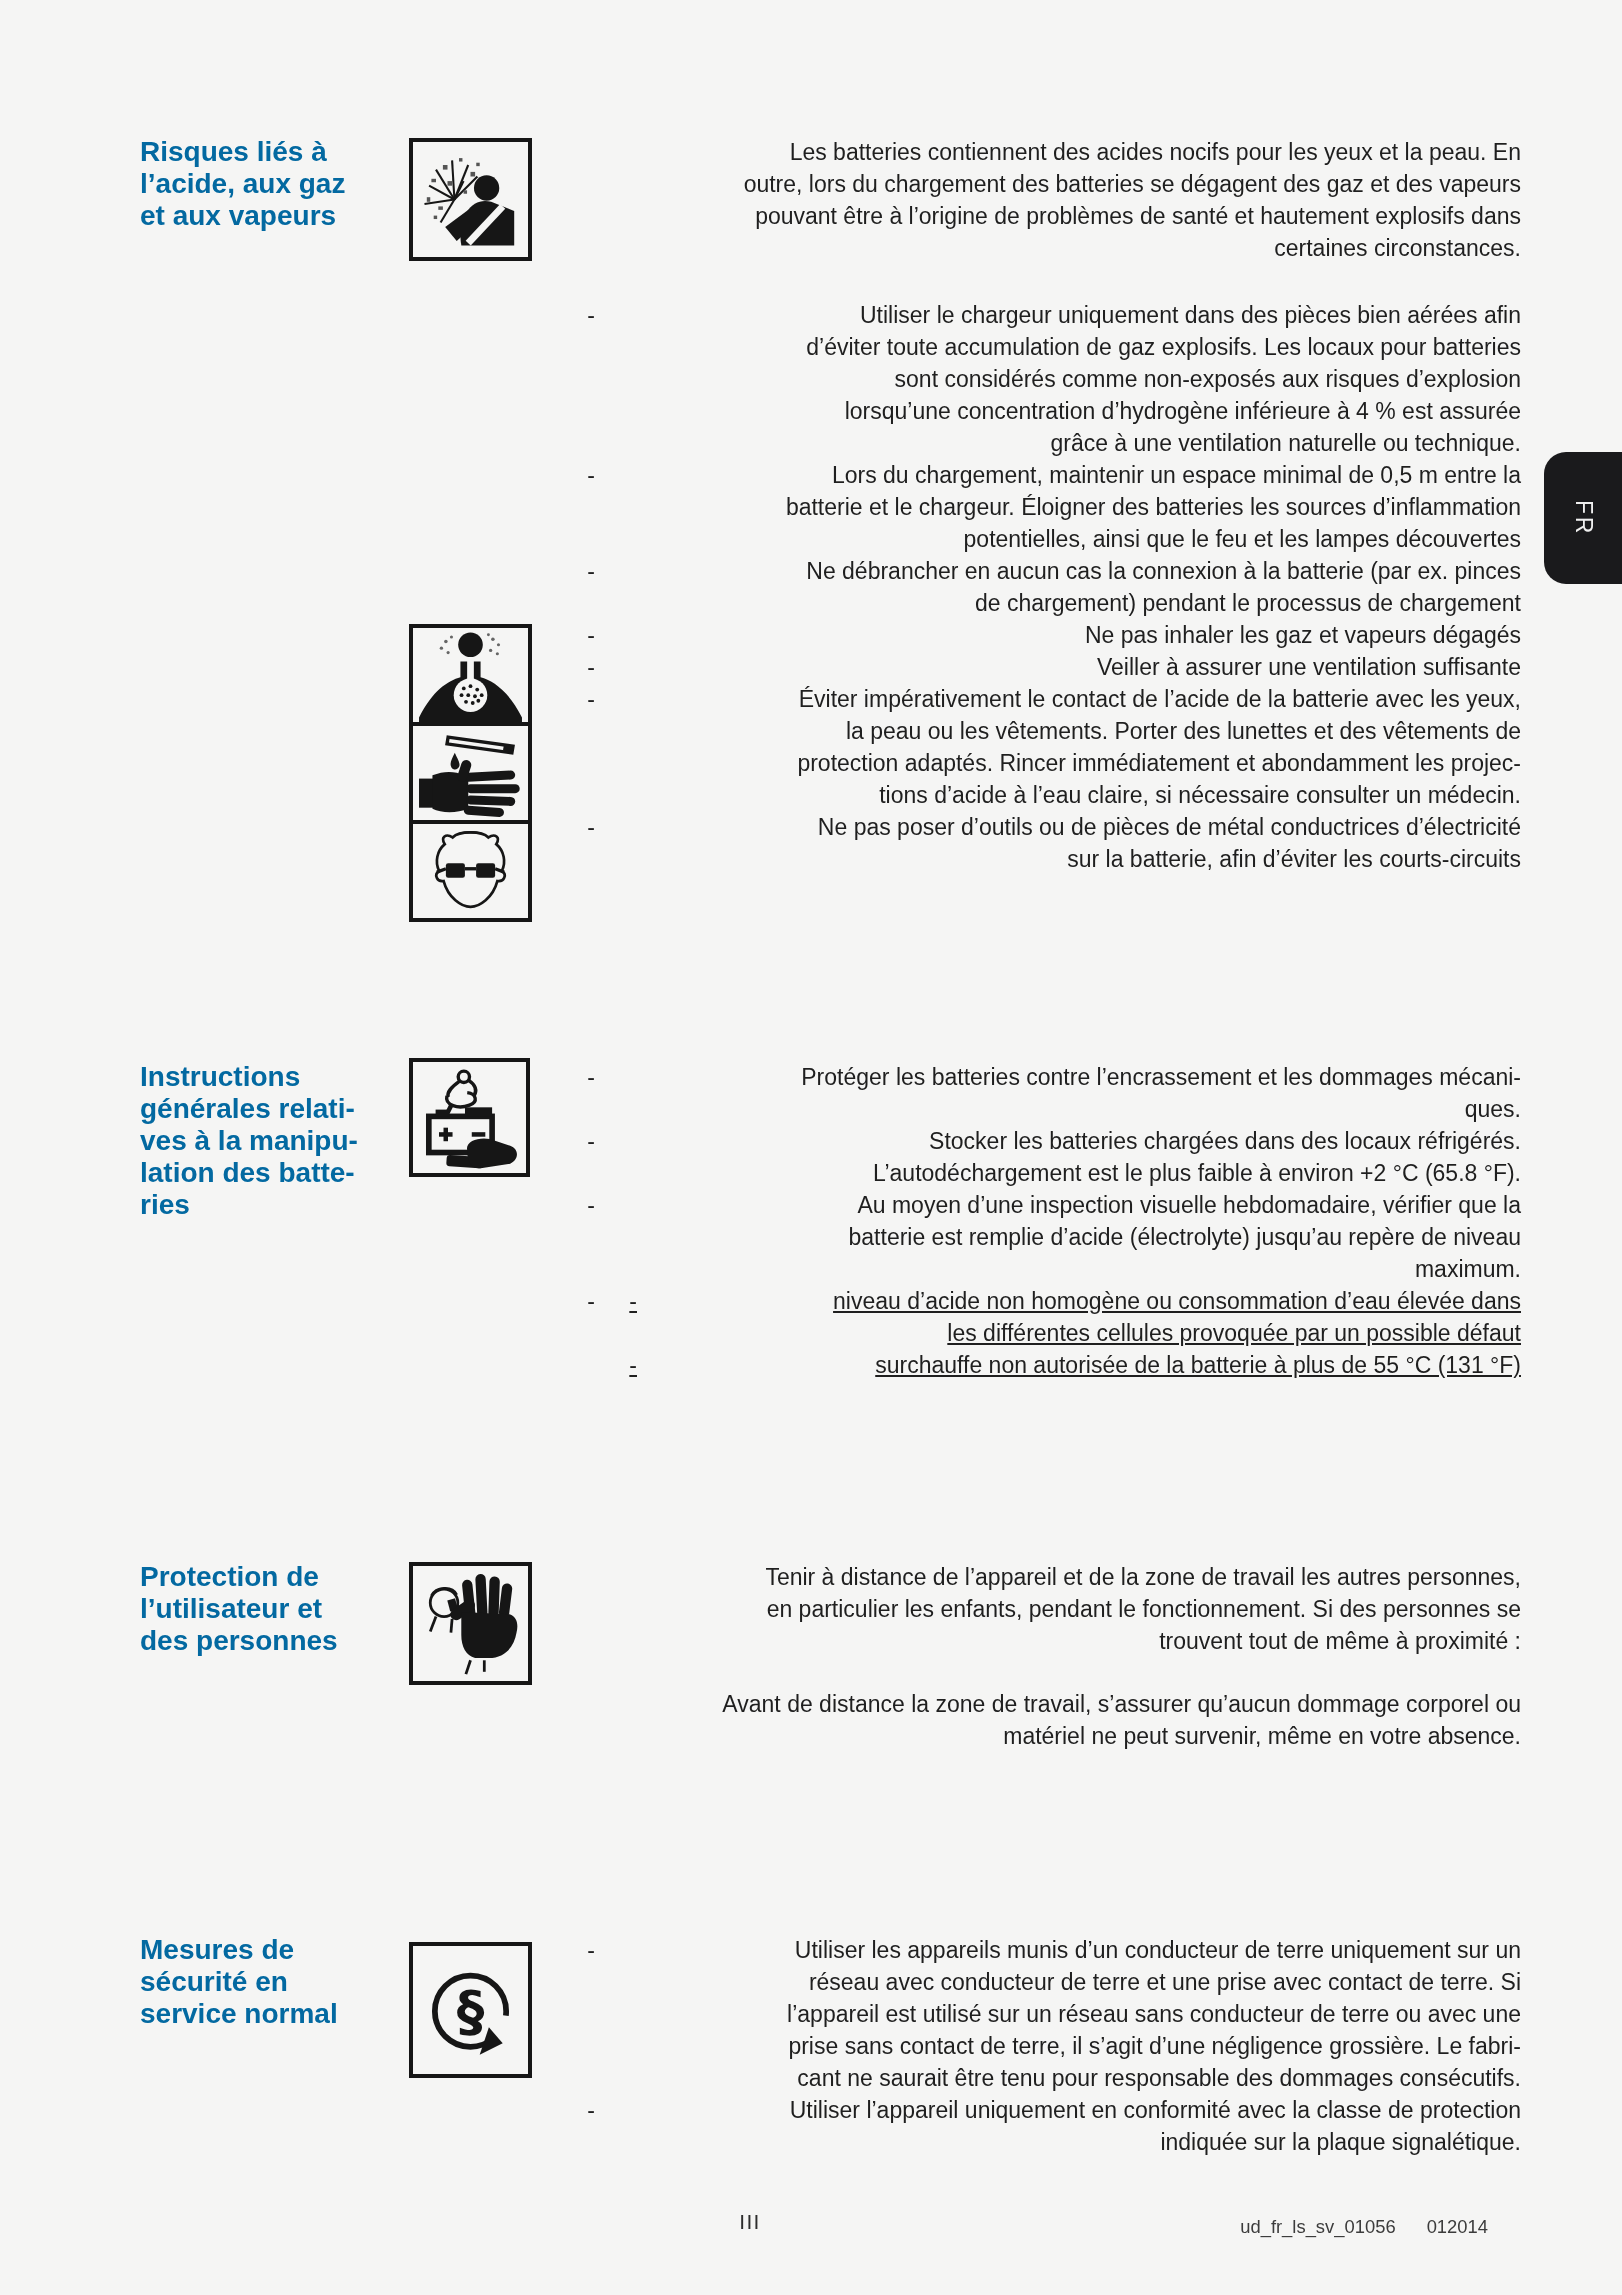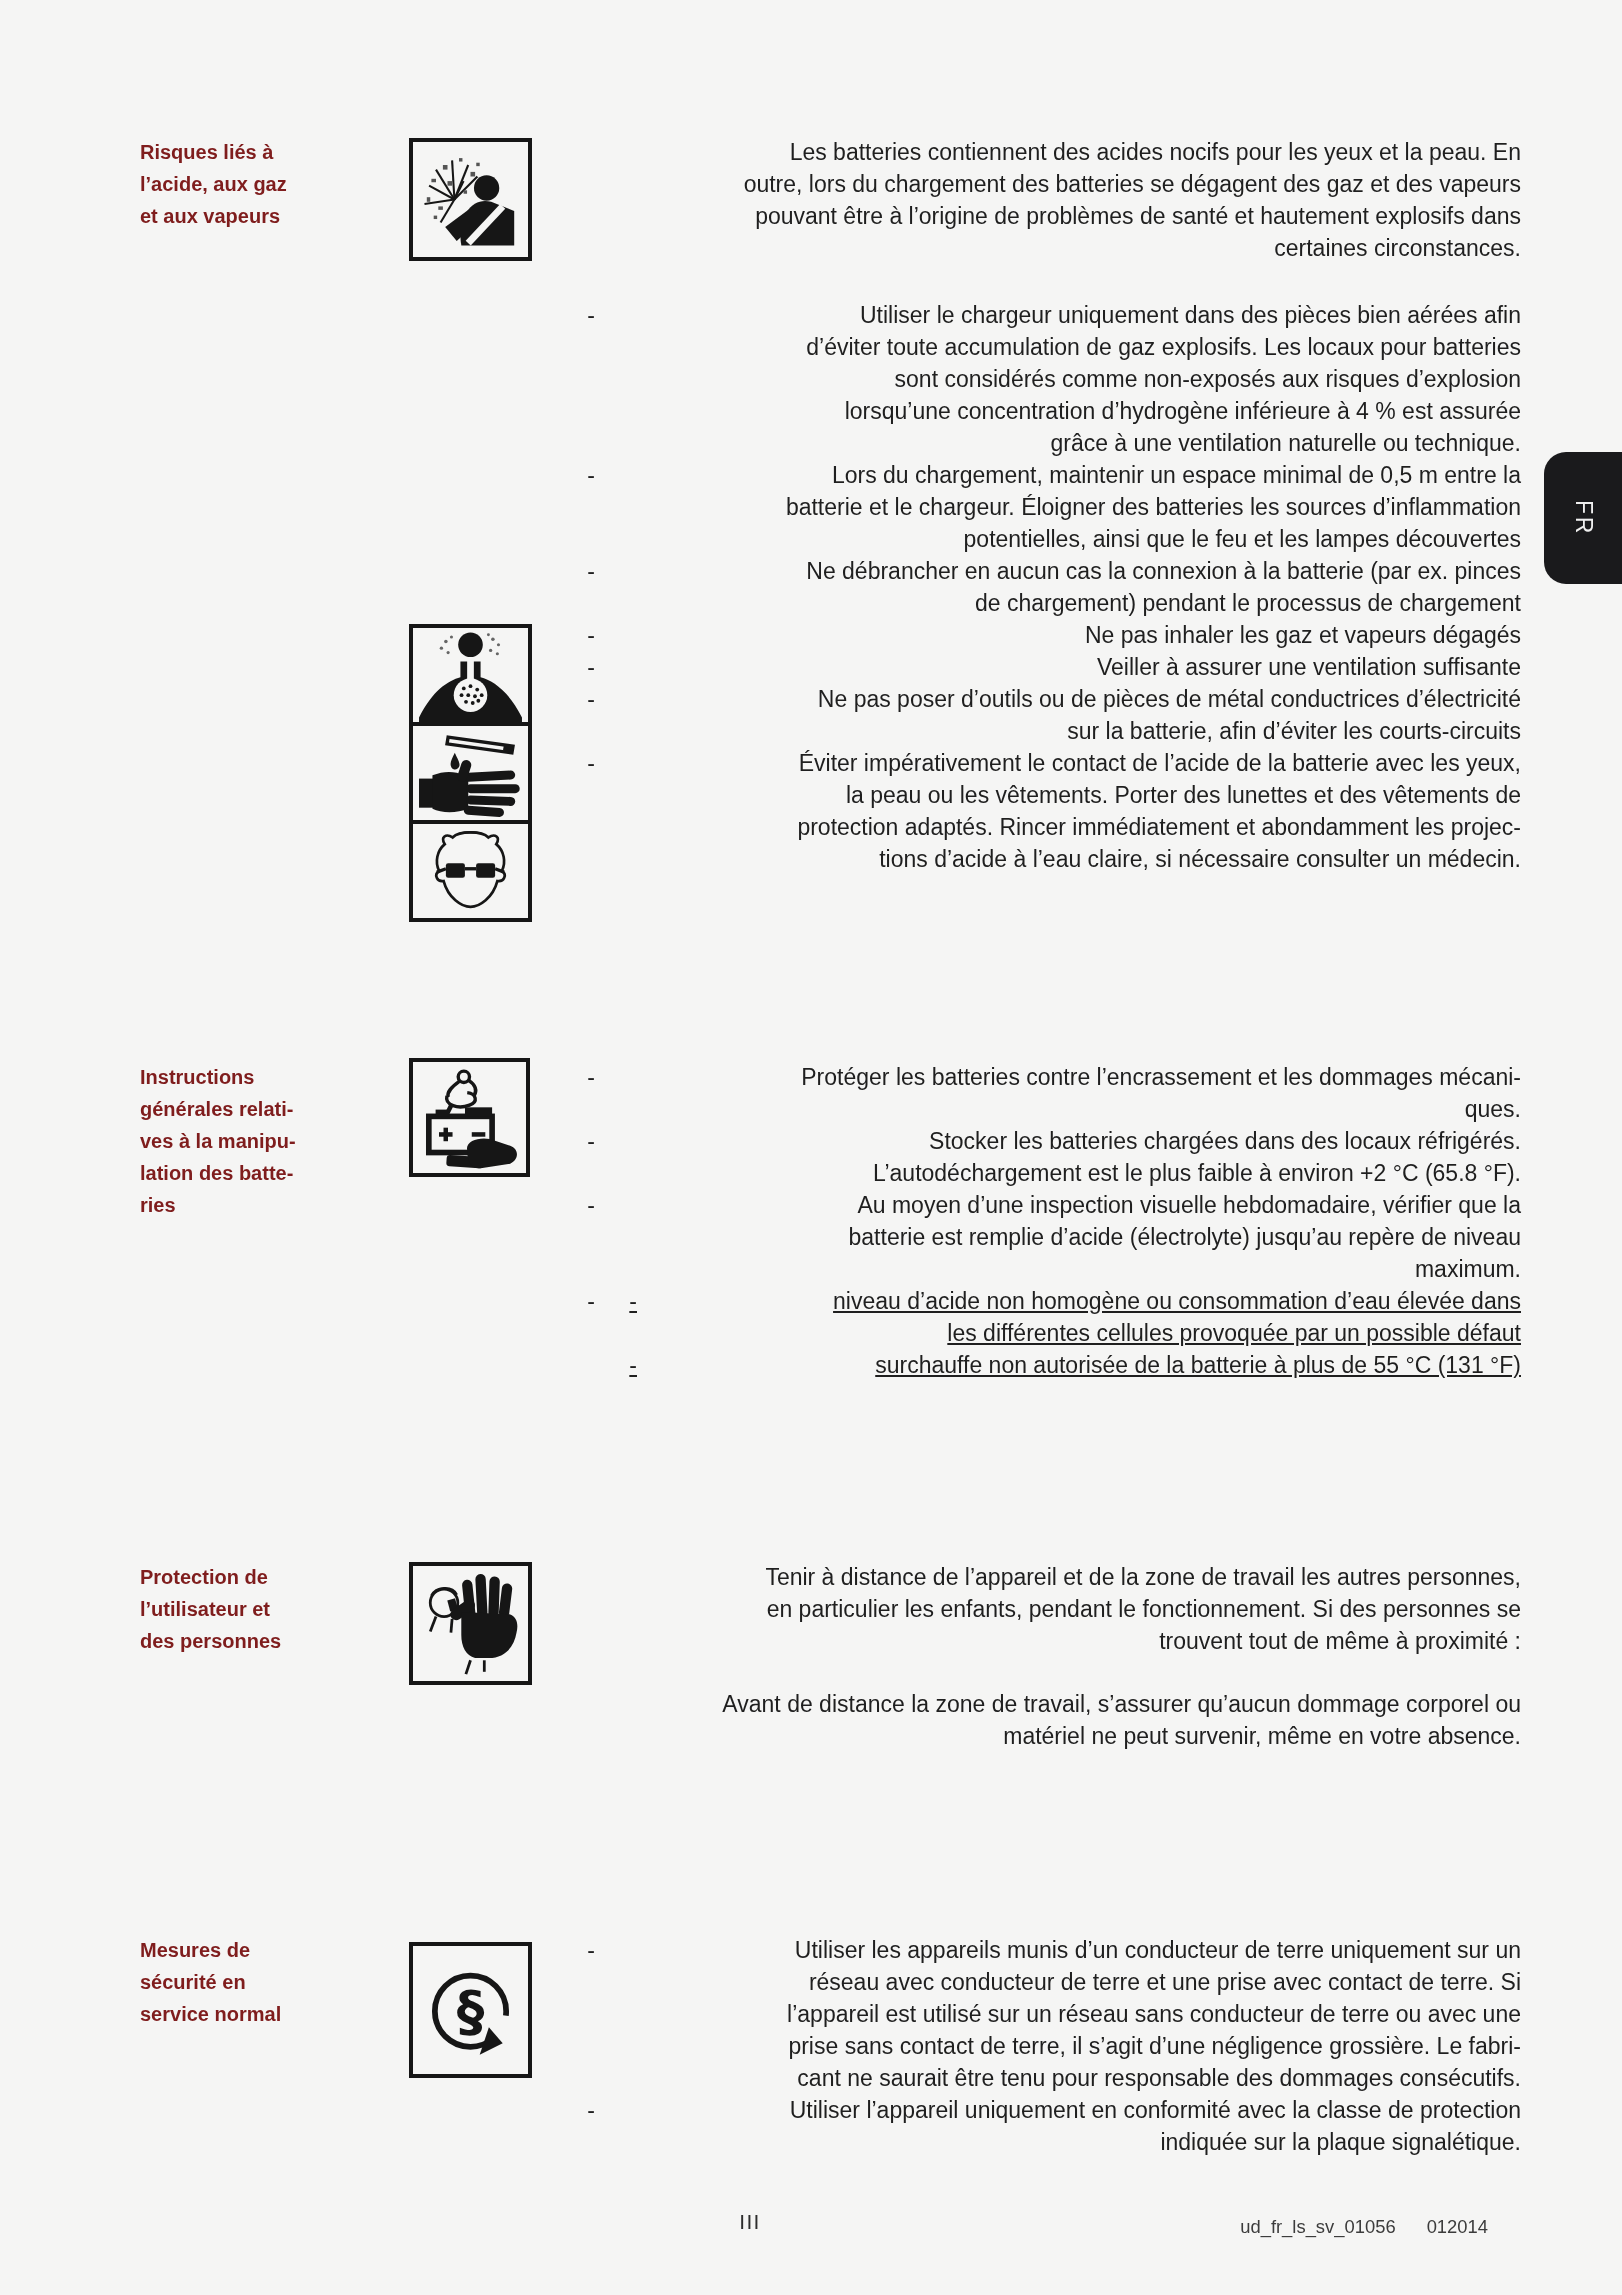--- a/index.html
+++ b/index.html
@@ -6,21 +6,21 @@
   body{
     width:1622px;height:2295px;position:relative;overflow:hidden;
     background:#f5f5f4;
     font-family:"Liberation Sans","DejaVu Sans",sans-serif;
     color:#1f1f1f;
   }
   .page{position:absolute;inset:0;}
   .pre{white-space:pre-line;}
   .heading{
     position:absolute;left:140px;width:245px;
-    font-size:20px;font-weight:bold;line-height:32px;color:#7f1d1d;
+    font-size:28px;font-weight:bold;line-height:32px;color:#0369a1;
   }
   .textcol{
     position:absolute;left:553px;width:968px;
     font-size:23px;line-height:32px;text-align:right;
   }
   .intro{margin:0 0 35px 0;}
   .intro.tight{margin:0;}
   ul.dash{list-style:none;margin:0;padding:0;}
   ul.dash>li{display:grid;grid-template-columns:42px 1fr;}
   ul.dash>li::before{content:"-";display:block;}
@@ -118,28 +118,28 @@
           <span class="pre">Ne débrancher en aucun cas la connexion à la batterie (par ex. pinces
 de chargement) pendant le processus de chargement</span>
         </li>
       <li>
           <span class="pre">Ne pas inhaler les gaz et vapeurs dégagés</span>
         </li>
       <li>
           <span class="pre">Veiller à assurer une ventilation suffisante</span>
         </li>
       <li>
-          <span class="pre">Ne pas poser d’outils ou de pièces de métal conductrices d’électricité
-sur la batterie, afin d’éviter les courts-circuits</span>
-        </li>
-      <li>
           <span class="pre">Éviter impérativement le contact de l’acide de la batterie avec les yeux,
 la peau ou les vêtements. Porter des lunettes et des vêtements de
 protection adaptés. Rincer immédiatement et abondamment les projec-
 tions d’acide à l’eau claire, si nécessaire consulter un médecin.</span>
+        </li>
+      <li>
+          <span class="pre">Ne pas poser d’outils ou de pièces de métal conductrices d’électricité
+sur la batterie, afin d’éviter les courts-circuits</span>
         </li>
     </ul>
   </div>
 
   <div class="icon-stack">
     <div class="iconbox">
       <svg viewBox="0 0 100 84">
         <g fill="#666">
           <circle cx="28" cy="12" r="1.6"></circle>
             <circle cx="33" cy="8" r="1.4"></circle>

